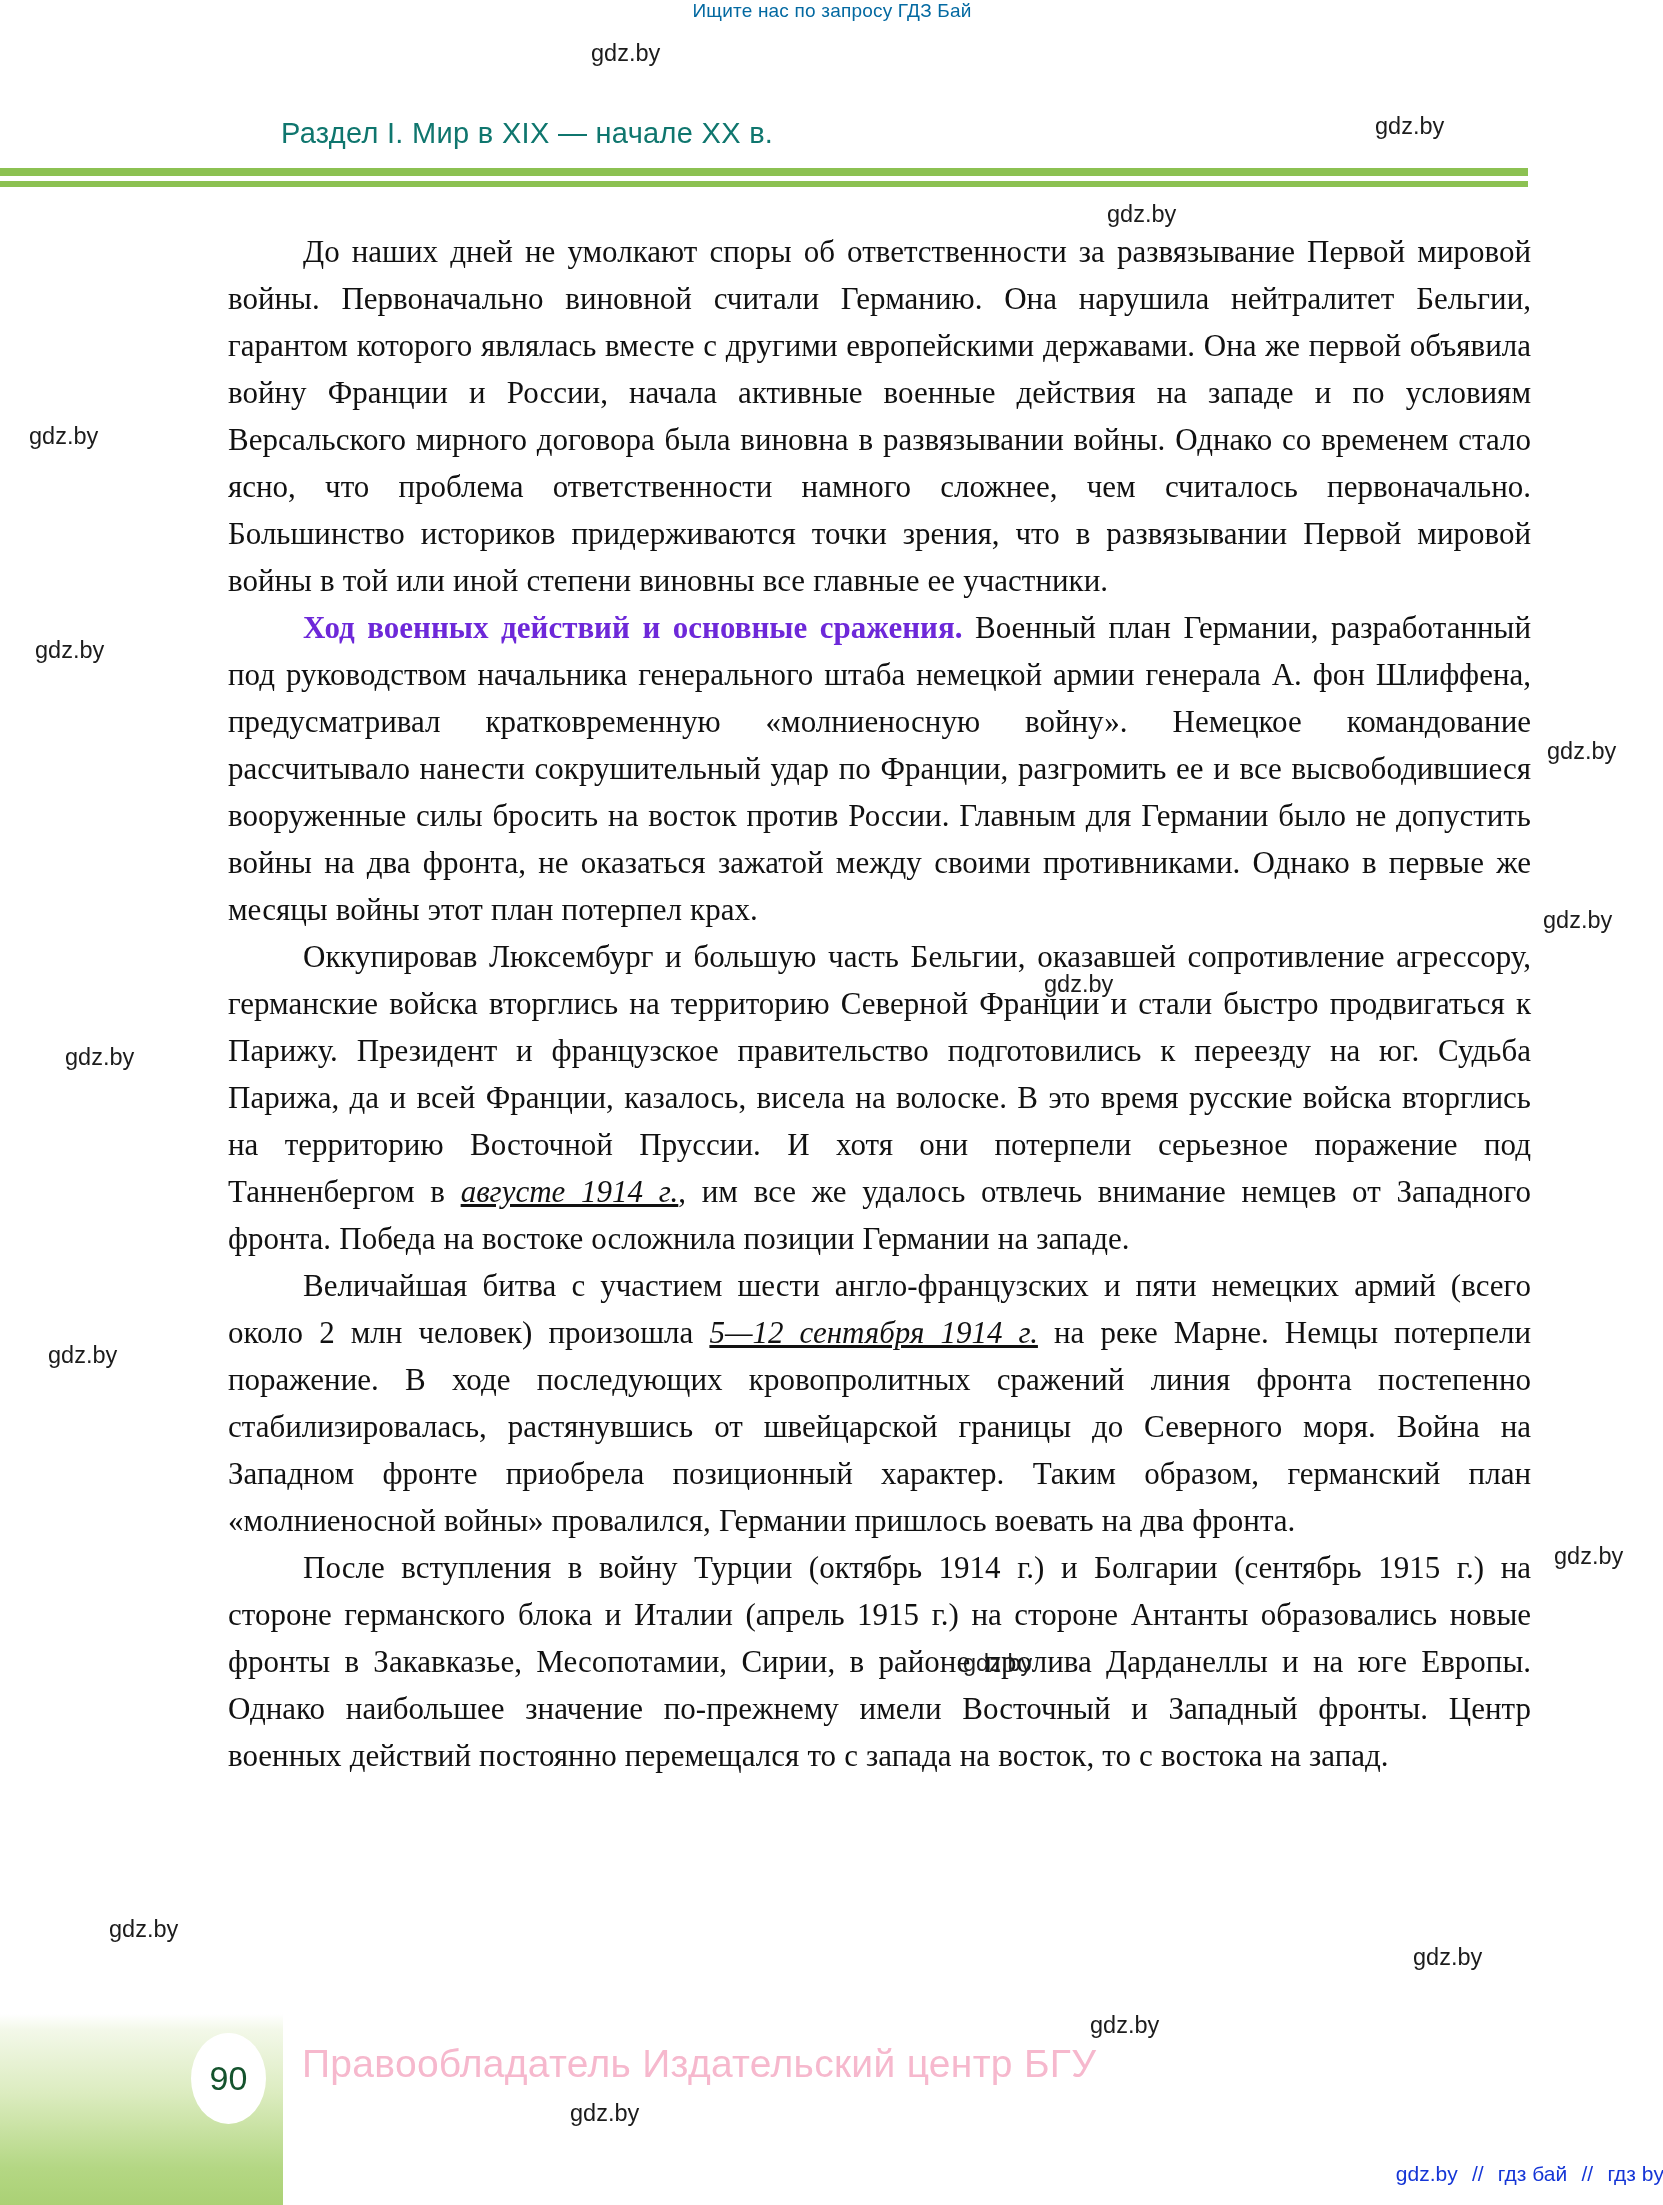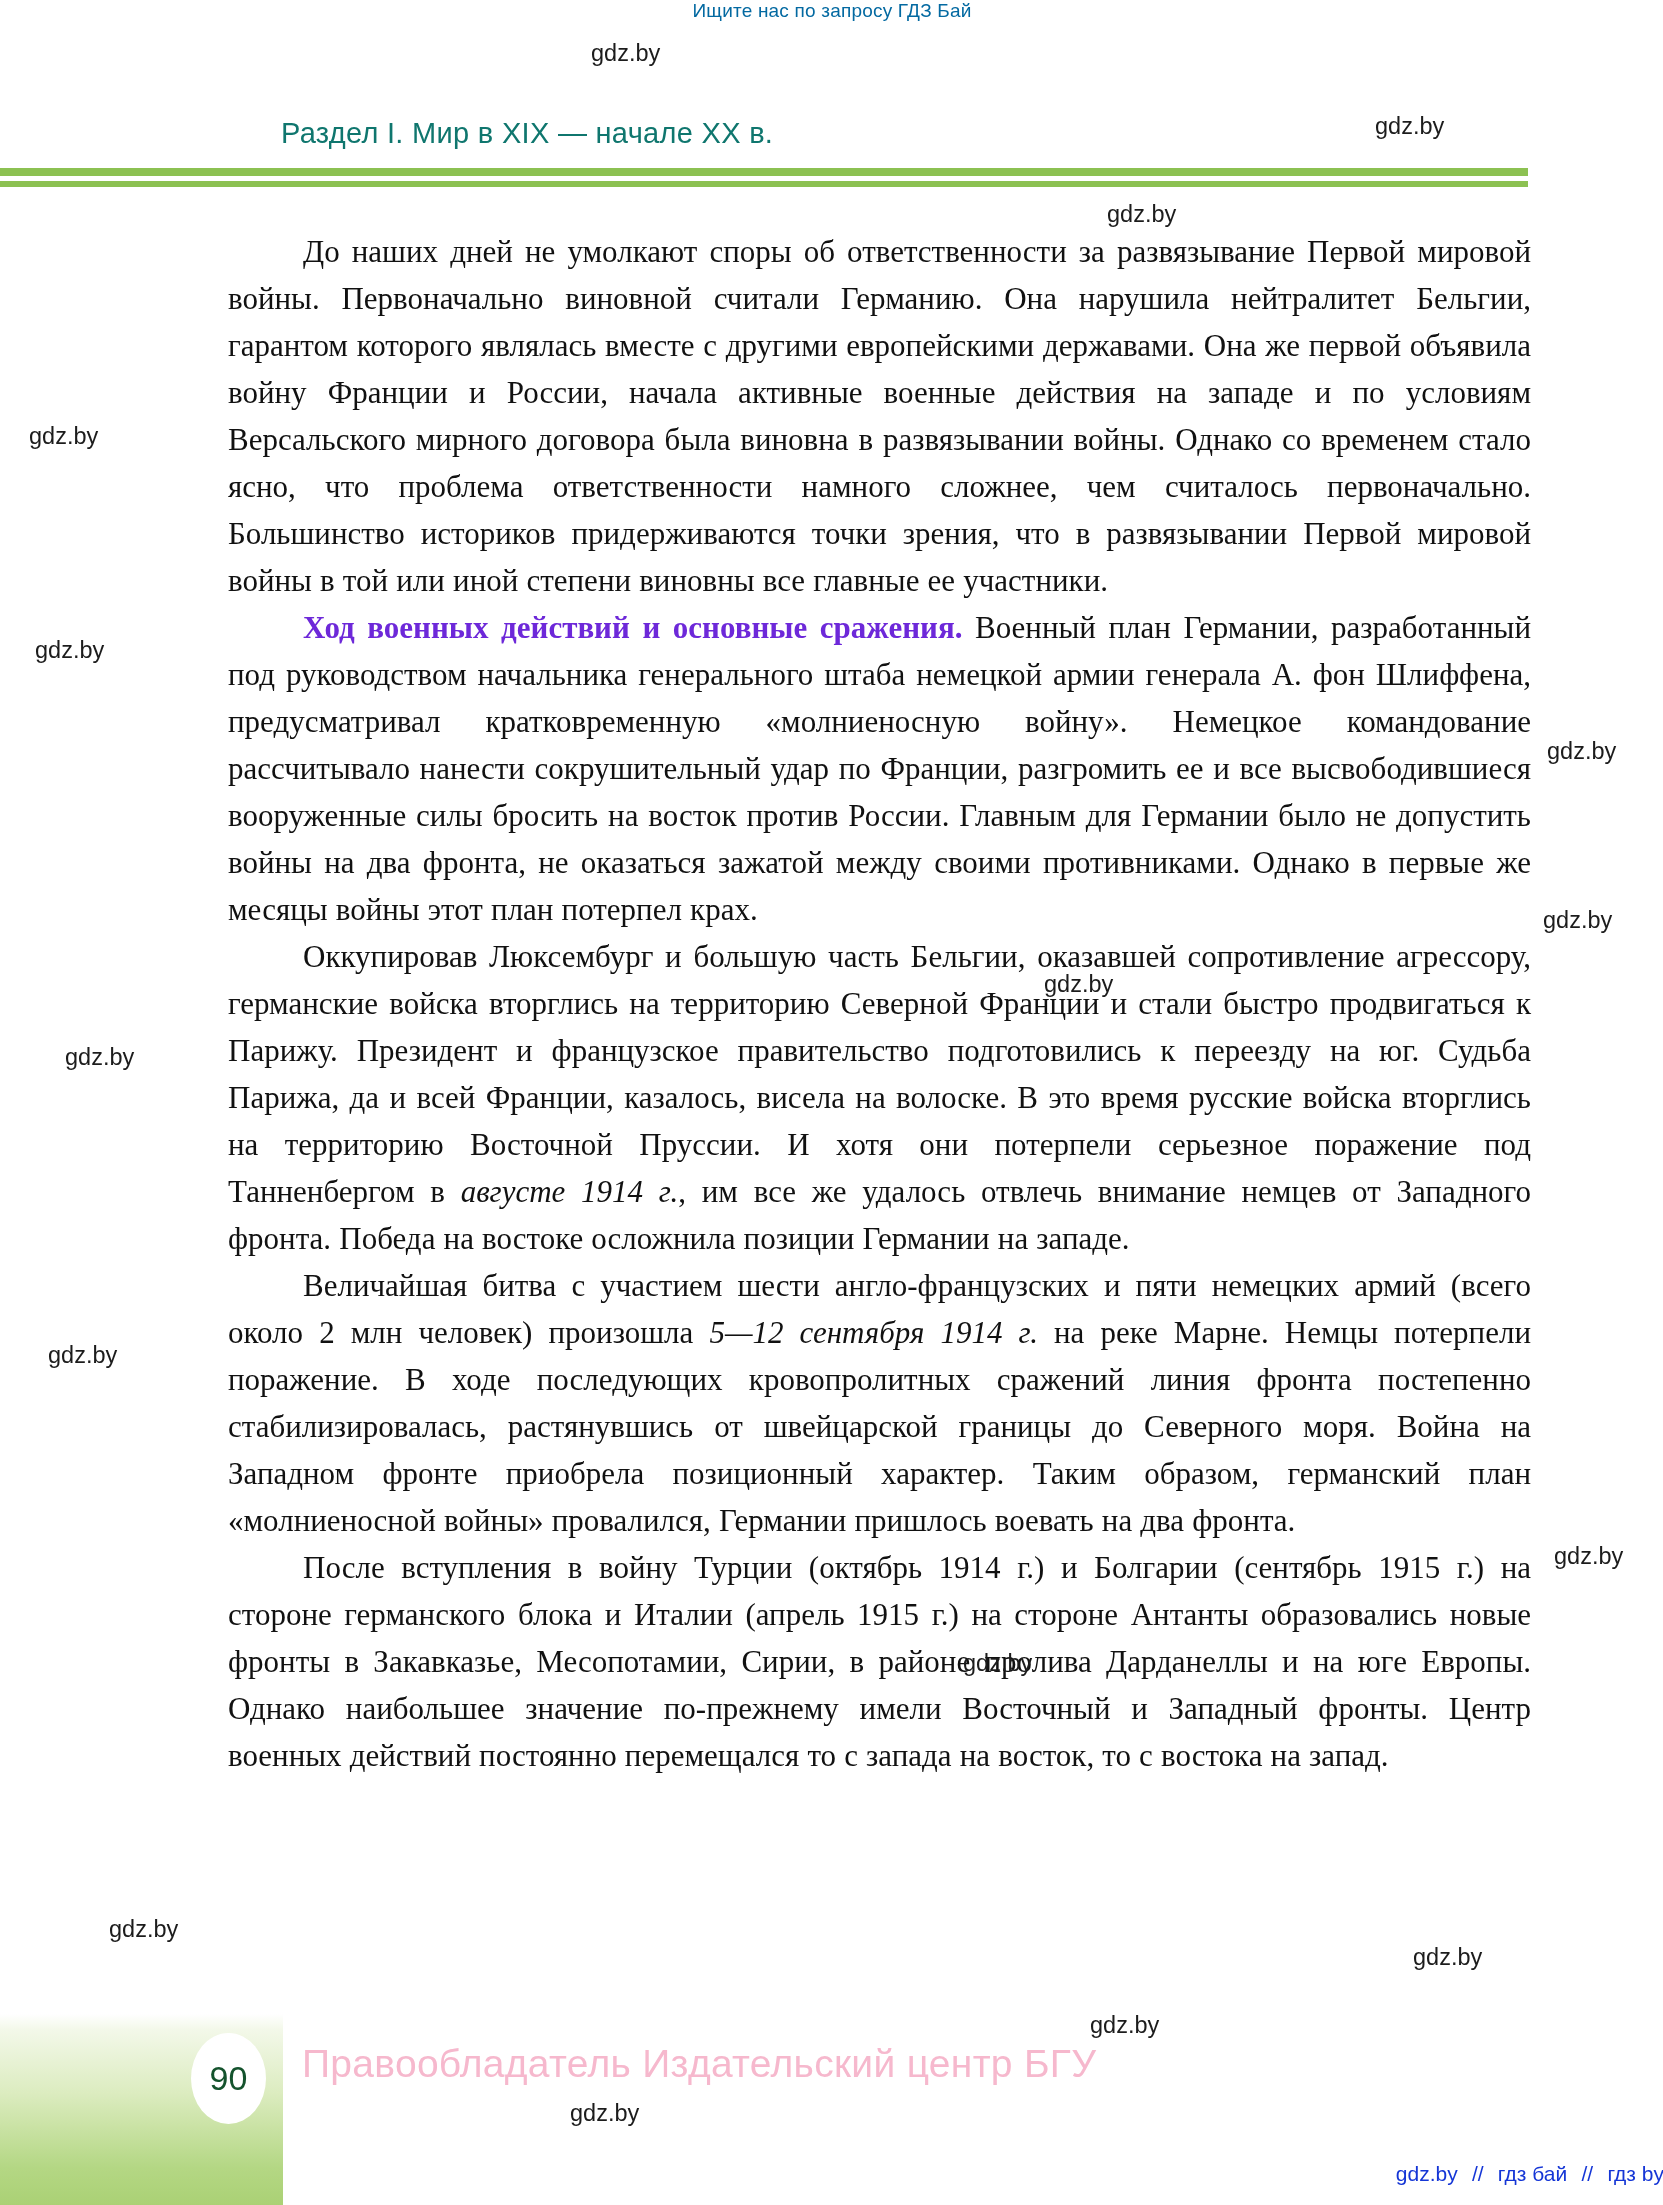--- a/index.html
+++ b/index.html
@@ -83,21 +83,21 @@
     color: #111111;
     -webkit-hyphens: none;
     hyphens: none;
     word-spacing: 0.4px;
   }
   .text-column p + p { margin-top: 0px; }
   .lead-term {
     color: #6d28d9;
     font-weight: bold;
   }
-  .it { font-style: italic; }
+  .it { font-style: italic; text-decoration: underline; }
 
   
   .page-tab {
     position: absolute;
     left: 0px;
     top: 2014px;
     width: 283px;
     height: 197px;
     background: linear-gradient(to bottom, #ffffff 0%, #f3f8e9 8%, #dcecc0 40%, #b4d784 78%, #a9d072 100%);
   }

